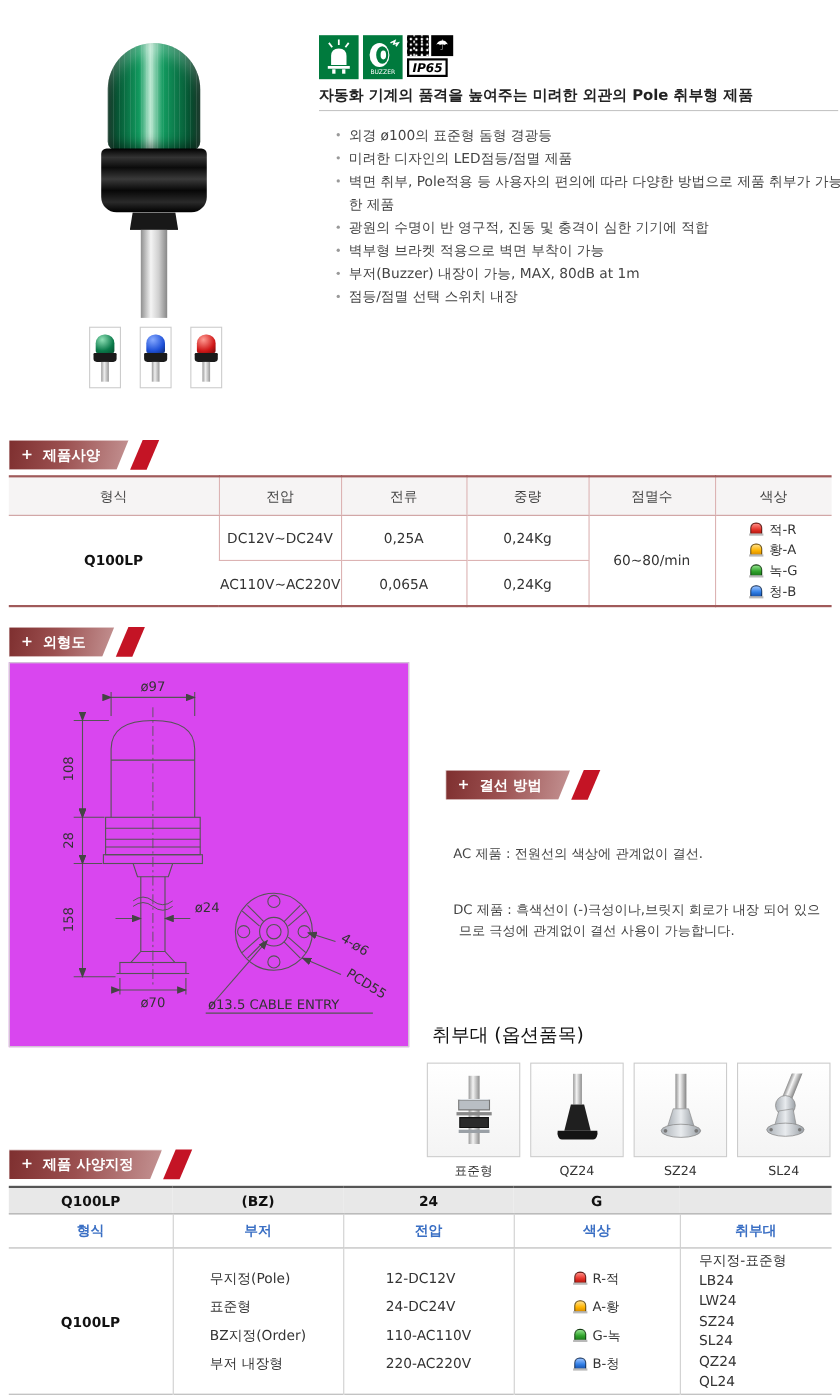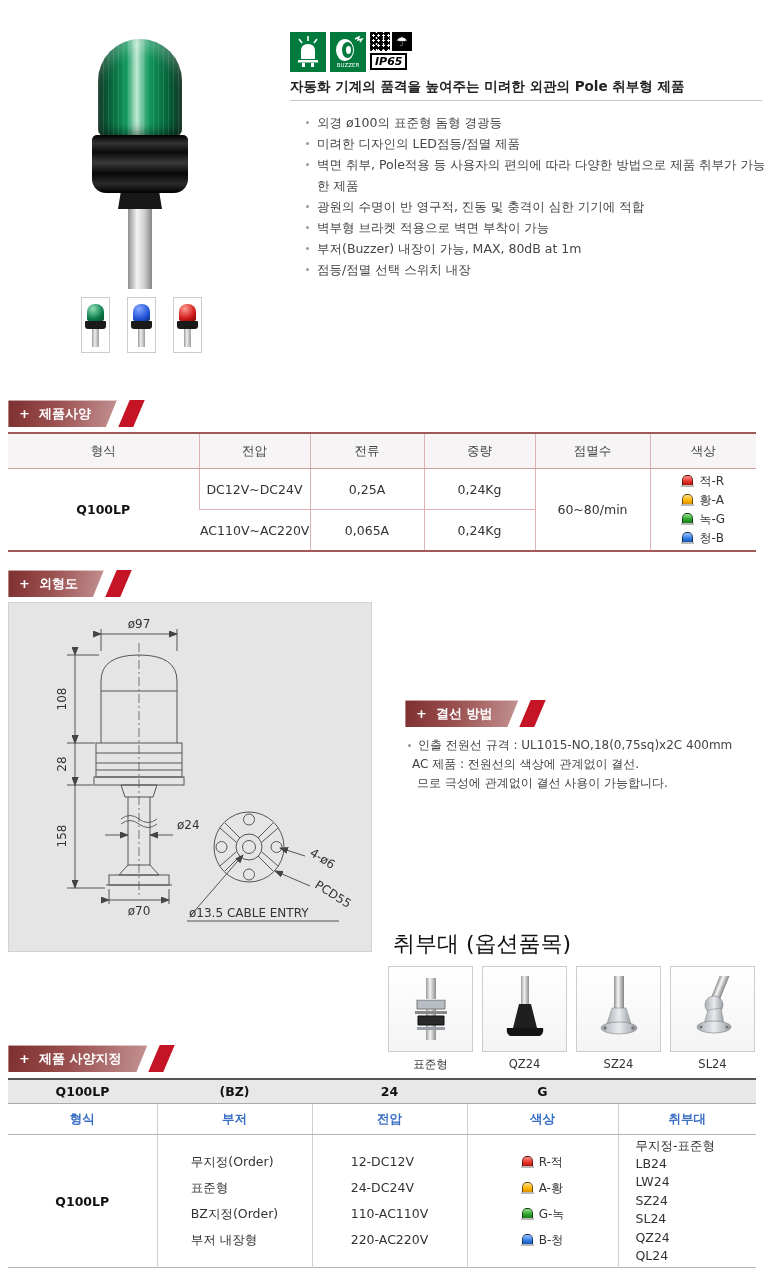--- a/index.html
+++ b/index.html
@@ -70,33 +70,33 @@
   .clr-line{display:flex;align-items:center;gap:5px;line-height:19px;font-size:12px;}
   .bcn{display:inline-block;width:13px;height:12px;position:relative;flex:0 0 auto;}
   .bcn i{position:absolute;left:1px;top:0;width:9px;height:9px;border-radius:5px 5px 1px 1px;border:1px solid rgba(0,0,0,.55);}
   .bcn::after{content:"";position:absolute;left:0;bottom:0;width:13px;height:2px;background:#b9b9b9;}
   .bcn.red i{background:linear-gradient(180deg,#ff8d85,#e63229 60%,#b2160e);}
   .bcn.amber i{background:linear-gradient(180deg,#ffe08a,#ffb400 60%,#d98e00);}
   .bcn.green i{background:linear-gradient(180deg,#93e38e,#2fa32b 60%,#1d7a1a);}
   .bcn.blue i{background:linear-gradient(180deg,#9cc4ff,#2e7de6 60%,#1b55ad);}
 
   
-  .outline-box{position:absolute;left:8px;top:602px;width:362px;height:348px;border:1px solid #d2d2d2;background:#e5e5e5;}
+  .outline-box{position:absolute;left:8px;top:602px;width:362px;height:348px;border:1px solid #d2d2d2;background:#d946ef;}
   .outline-box svg{display:block;}
   .draw-t{font-size:12px;fill:#333;}
 
   
   .wiring-text{position:absolute;left:405px;top:735px;width:356px;font-size:12px;color:#444;}
   .wiring-text .li{position:relative;padding-left:13px;line-height:20px;}
   .wiring-text .li::before{content:"";position:absolute;left:3px;top:9px;width:3px;height:3px;background:#999;border-radius:50%;}
-  .wiring-text .sub{padding-left:7px;line-height:19px;}
+  .wiring-text .sub{padding-left:7px;line-height:19px;margin-top:32px;}
   .wiring-text .sub2{padding-left:12px;line-height:19px;}
 
   
-  .mounts-title{position:absolute;left:393px;top:929px;font-size:22px;color:#111;font-weight:500;}
+  .mounts-title{position:absolute;left:393px;top:929px;font-size:17px;color:#111;font-weight:500;}
   .mounts{position:absolute;left:388px;top:966px;display:flex;gap:9px;}
   .mount-item{width:85px;}
   .mount-box{width:83px;height:84px;border:1px solid #ccc;background:linear-gradient(180deg,#fff,#f4f4f4);
              display:flex;align-items:center;justify-content:center;}
   .mount-label{margin-top:5px;text-align:center;font-size:11.5px;color:#333;}
 
   
   table.order{position:absolute;left:8px;top:1078px;width:748px;border-collapse:collapse;table-layout:fixed;
         border-top:2px solid #555;border-bottom:1px solid #b5b5b5;font-size:12.5px;}
   table.order tr.code td{height:21px;background:#e8e8e8;font-weight:bold;color:#111;text-align:center;
@@ -341,22 +341,22 @@
 
   <div class="sec-hdr" style="left:405px;top:700px;">
     <div class="bar">
         <span class="plus">+</span>
       <span>결선 방법</span>
       </div>
     <div class="slash"></div>
   </div>
 
   <div class="wiring-text">
-    <div class="li">인출 전원선 규격 : UL1015-NO,18(0,75sq)x2C 400mm</div>
     <div class="sub">AC 제품 : 전원선의 색상에 관계없이 결선.</div>
+    <div class="sub">DC 제품 : 흑색선이 (-)극성이나,브릿지 회로가 내장 되어 있으</div>
     <div class="sub2">므로 극성에 관계없이 결선 사용이 가능합니다.</div>
   </div>
 
   <div class="mounts-title">취부대 (옵션품목)</div>
   <div class="mounts">
     <div class="mount-item">
       <div class="mount-box">
         <svg width="60" height="66" viewBox="0 0 60 66">
           <defs>
               <linearGradient id="p1" x1="0" x2="1">
@@ -471,21 +471,21 @@
       <td>형식</td>
       <td>부저</td>
       <td>전압</td>
       <td>색상</td>
       <td>취부대</td>
     </tr>
     <tr class="body">
       <td class="order-model">Q100LP</td>
       <td>
         <div class="opt-list">
-          <div>무지정(Order)</div>
+          <div>무지정(Pole)</div>
           <div>표준형</div>
           <div>BZ지정(Order)</div>
           <div>부저 내장형</div>
         </div>
       </td>
       <td>
         <div class="opt-list">
           <div>12-DC12V</div>
           <div>24-DC24V</div>
           <div>110-AC110V</div>

